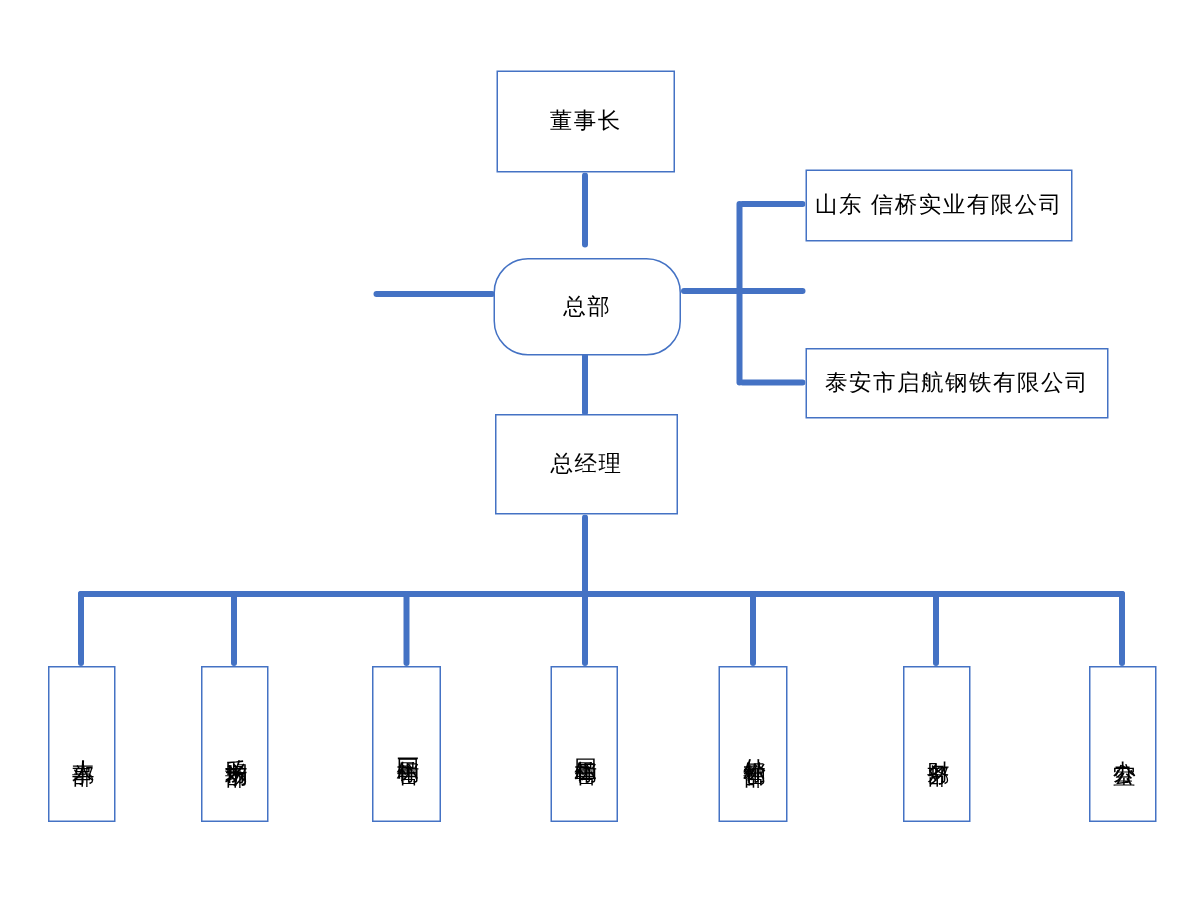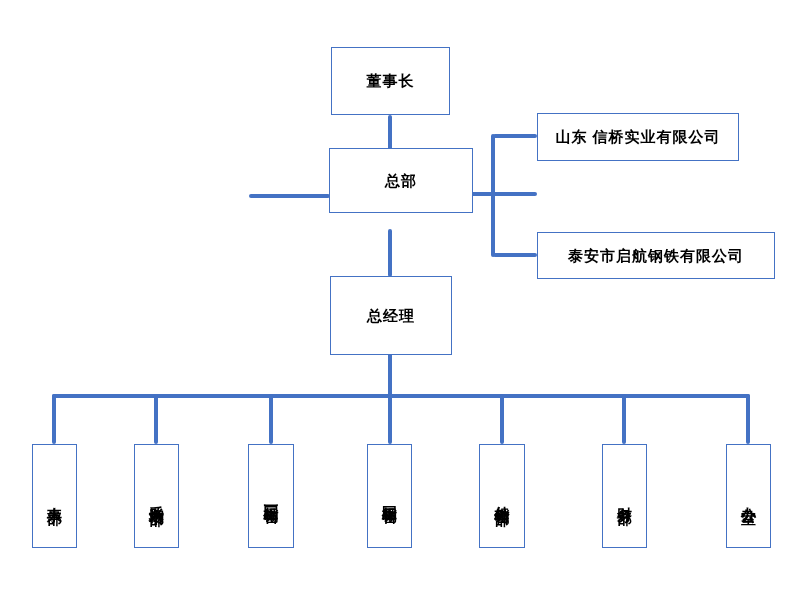--- a/index.html
+++ b/index.html
@@ -18,21 +18,20 @@
     border: 1.5px solid #4472C4;
     color: #000000;
     font-size: 15px;
     letter-spacing: 1px;
     display: flex;
     align-items: center;
     justify-content: center;
     text-align: center;
     line-height: 1.2;
     white-space: nowrap;
-    font-weight: bold;
   }
   .node.vertical {
     writing-mode: vertical-rl;
     text-orientation: upright;
     letter-spacing: 1px;
   }
   .line {
     position: absolute;
     background: #4472C4;
     border-radius: 2px;
@@ -58,28 +57,28 @@
   <div class="line" style="left:154px; top:394px; width:4px; height:50px;"></div>
   <div class="line" style="left:269px; top:394px; width:4px; height:50px;"></div>
   <div class="line" style="left:388px; top:394px; width:4px; height:50px;"></div>
   <div class="line" style="left:500px; top:394px; width:4px; height:50px;"></div>
   <div class="line" style="left:622px; top:394px; width:4px; height:50px;"></div>
   <div class="line" style="left:746px; top:394px; width:4px; height:50px;"></div>
 
   <div class="node" style="left:331px; top:47px; width:119px; height:68px;">董事长</div>
 
 
-  <div class="node" style="left:329px; top:148px; width:144px; height:65px;">总部</div>
+  <div class="node" style="left:329px; top:172px; width:125px; height:65px;border-radius:23px;">总部</div>
 
-  <div class="node" style="left:330px; top:276px; width:122px; height:79px;">总经理</div>
+  <div class="node" style="left:330px; top:276px; width:122px; height:67px;">总经理</div>
 
-  <div class="node" style="left:537px; top:113px; width:202px; height:48px;">山东 信桥实业有限公司</div>
+  <div class="node" style="left:537px; top:113px; width:178px; height:48px;">山东 信桥实业有限公司</div>
 
 
-  <div class="node" style="left:537px; top:232px; width:238px; height:47px;">泰安市启航钢铁有限公司</div>
+  <div class="node" style="left:537px; top:232px; width:202px; height:47px;">泰安市启航钢铁有限公司</div>
 
   <div class="node vertical" style="left:32px; top:444px; width:45px; height:104px;">人事部</div>
 
   <div class="node vertical" style="left:134px; top:444px; width:45px; height:104px;">采购市场部</div>
 
   <div class="node vertical" style="left:248px; top:444px; width:46px; height:104px;">国标销售一</div>
 
   <div class="node vertical" style="left:367px; top:444px; width:45px; height:104px;">国标销售二</div>
 
   <div class="node vertical" style="left:479px; top:444px; width:46px; height:104px;">外标销售部</div>

